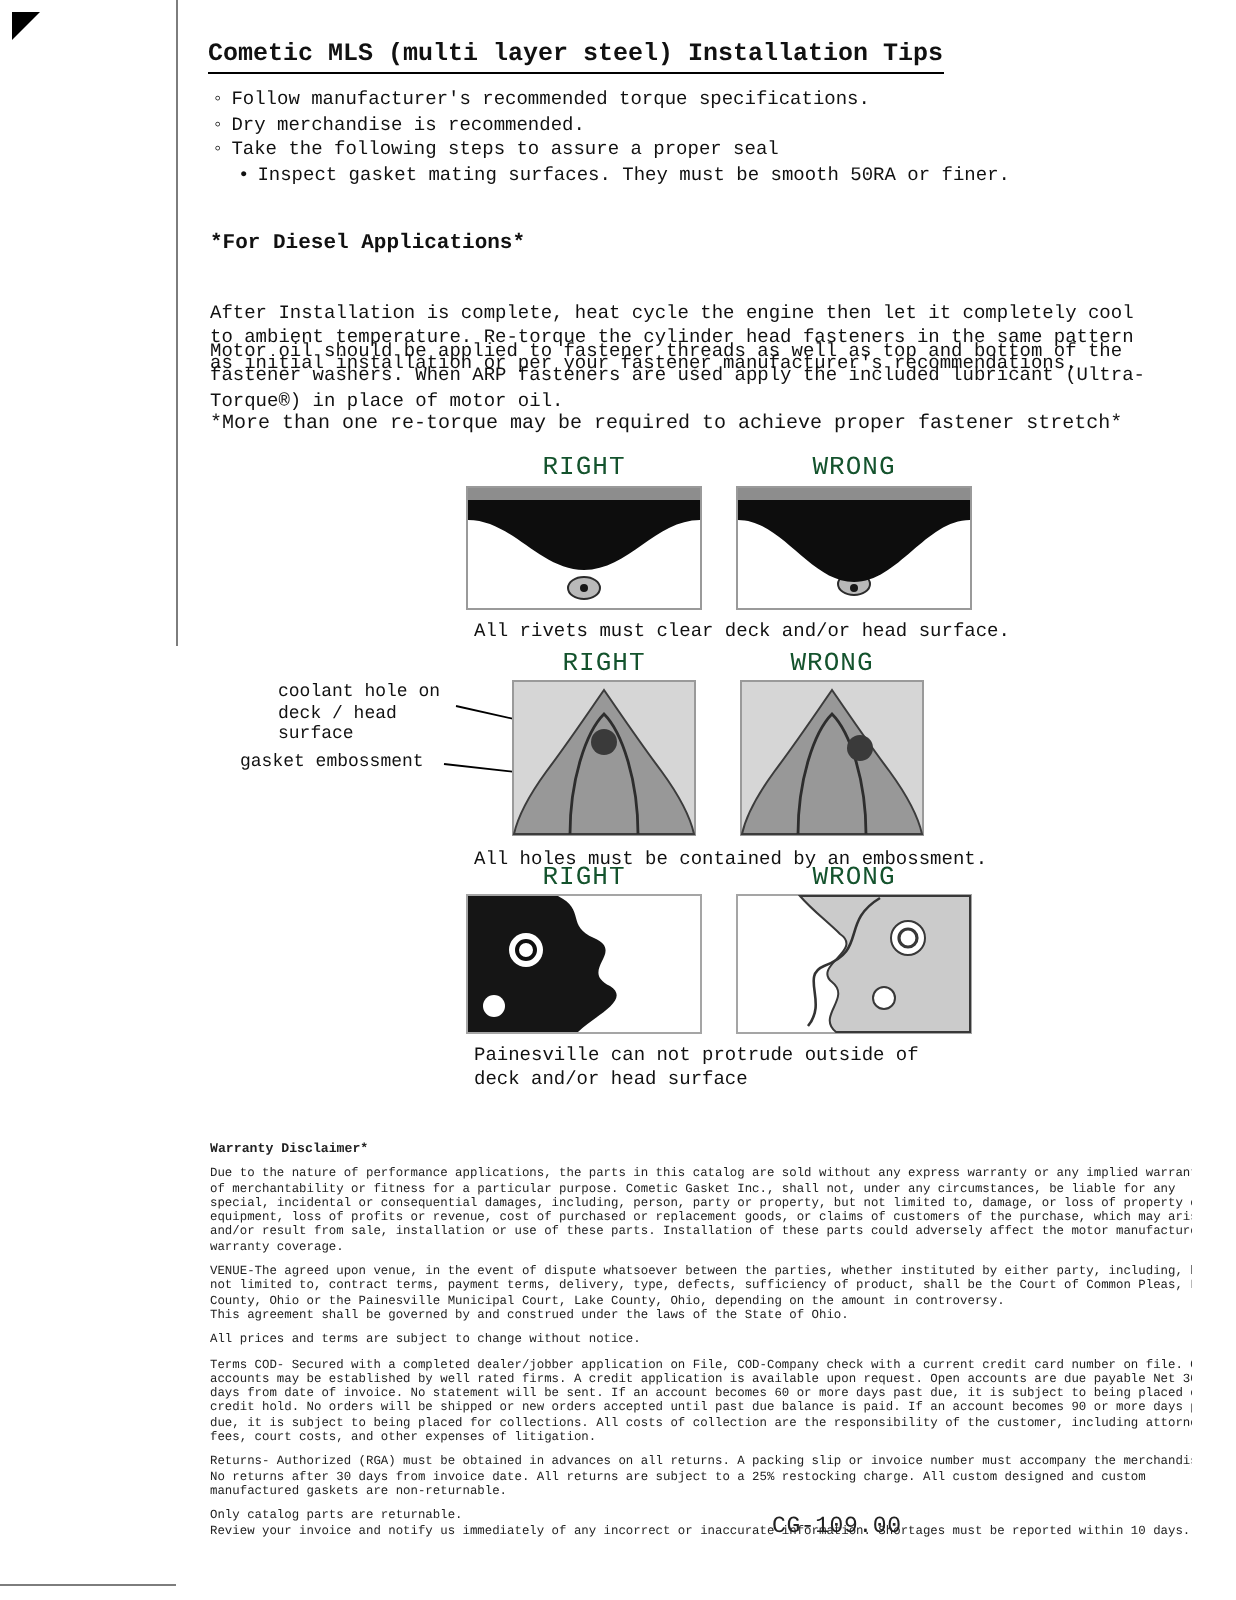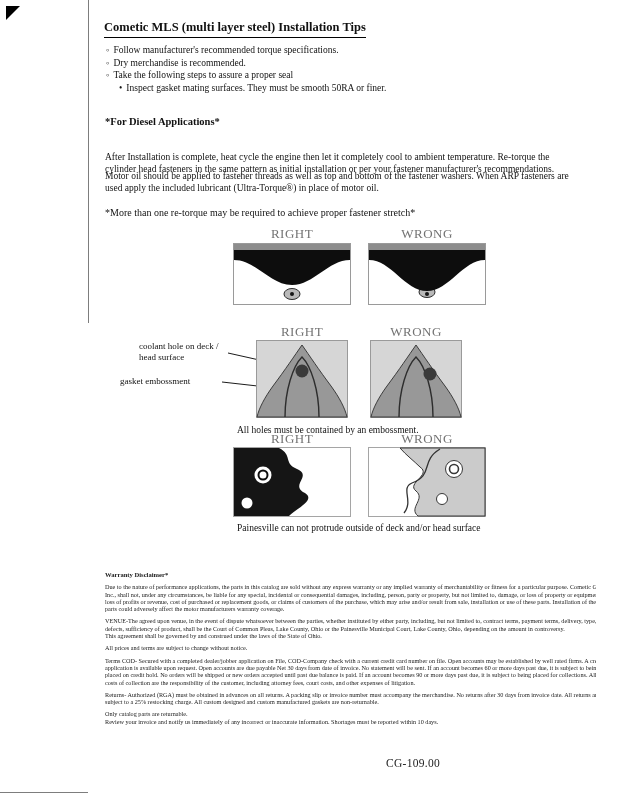--- a/index.html
+++ b/index.html
@@ -1,19 +1,19 @@
 <!DOCTYPE html>
 <html><head>
 <meta charset="utf-8">
 <style>
   * { margin:0; padding:0; box-sizing:border-box; }
   html,body { background:#ffffff; }
   .page {
     position:relative; width:596px; height:800px; background:#ffffff;
-    font-family:Liberation Serif, serif; color:#111; overflow:hidden;
+    font-family:Liberation Mono, monospace; color:#111; overflow:hidden;
   }
   .corner-mark {
     position:absolute; left:6px; top:6px; width:0; height:0;
     border-top:14px solid #000; border-right:14px solid transparent;
   }
   .left-rule { position:absolute; left:88px; top:0; width:1px; height:323px; background:#7d7d7d; }
   .bottom-rule { position:absolute; left:0; top:792px; width:88px; height:1px; background:#7d7d7d; }
 
   .title {
     position:absolute; left:104px; top:20px; font-size:12.5px; font-weight:bold;
@@ -23,21 +23,21 @@
   .tips li.main::before { content:"◦"; margin-right:4px; }
   .tips li.sub { padding-left:13px; }
   .tips li.sub::before { content:"•"; margin-right:4px; }
 
   .diesel-heading { position:absolute; left:105px; top:116px; font-size:10.5px; font-weight:bold; }
   .para { position:absolute; left:105px; width:468px; font-size:9.5px; line-height:12.4px; }
   .para1 { top:134px;margin-top:36px; }
   .para2 { top:151px; }
   .note { position:absolute; left:105px; top:207px; font-size:10px; }
 
-  .hdr { position:absolute; font-size:13px; color:#737373; text-align:center; letter-spacing:0.5px; }
+  .hdr { position:absolute; font-size:13px; color:#14532d; text-align:center; letter-spacing:0.5px; }
   .w118 { width:118px; } .w92 { width:92px; }
   .dimg { position:absolute; display:block; }
   .cap { position:absolute; font-size:9.5px; line-height:12px; }
 
   .lbl { position:absolute; font-size:9px; line-height:10.5px; }
   .lbl-coolant { left:139px; top:341px; width:88px; }
   .lbl-emboss  { left:120px; top:376px; white-space:nowrap; }
   .leaders { position:absolute; left:105px; top:330px; width:260px; height:100px; }
 
   .warranty { position:absolute; left:105px; top:571px; width:505px; font-size:6.2px; line-height:7.3px; color:#222; }
@@ -81,20 +81,21 @@
   </svg>
 
   <svg class="dimg" style="left:368px; top:243px;" width="118" height="62" viewBox="0 0 118 62">
     <rect x="0.5" y="0.5" width="117" height="61" fill="#ffffff" stroke="#9a9a9a"></rect>
     <rect x="1" y="1" width="116" height="6" fill="#8d8d8d"></rect>
     <ellipse cx="59" cy="49" rx="8" ry="5.5" fill="#b9b9b9" stroke="#2b2b2b" stroke-width="1"></ellipse>
     <path d="M1,7 H117 V17 C95,17 81,48 59,48 C37,48 23,17 1,17 Z" fill="#0d0d0d"></path>
     <circle cx="59" cy="51" r="2" fill="#161616"></circle>
   </svg>
 
+  <p class="cap" style="left:237px; top:310px;">All rivets must clear deck and/or head surface.</p>
 
   <div class="hdr w92" style="left:256px; top:324px;">RIGHT</div>
   <div class="hdr w92" style="left:370px; top:324px;">WRONG</div>
 
   <div class="lbl lbl-coolant">coolant hole on deck / head surface</div>
   <div class="lbl lbl-emboss">gasket embossment</div>
 
   <svg class="leaders" viewBox="0 0 260 100">
     <line x1="123" y1="23" x2="190" y2="38" stroke="#000" stroke-width="0.9"></line>
     <line x1="117" y1="52" x2="188" y2="60" stroke="#000" stroke-width="0.9"></line>

